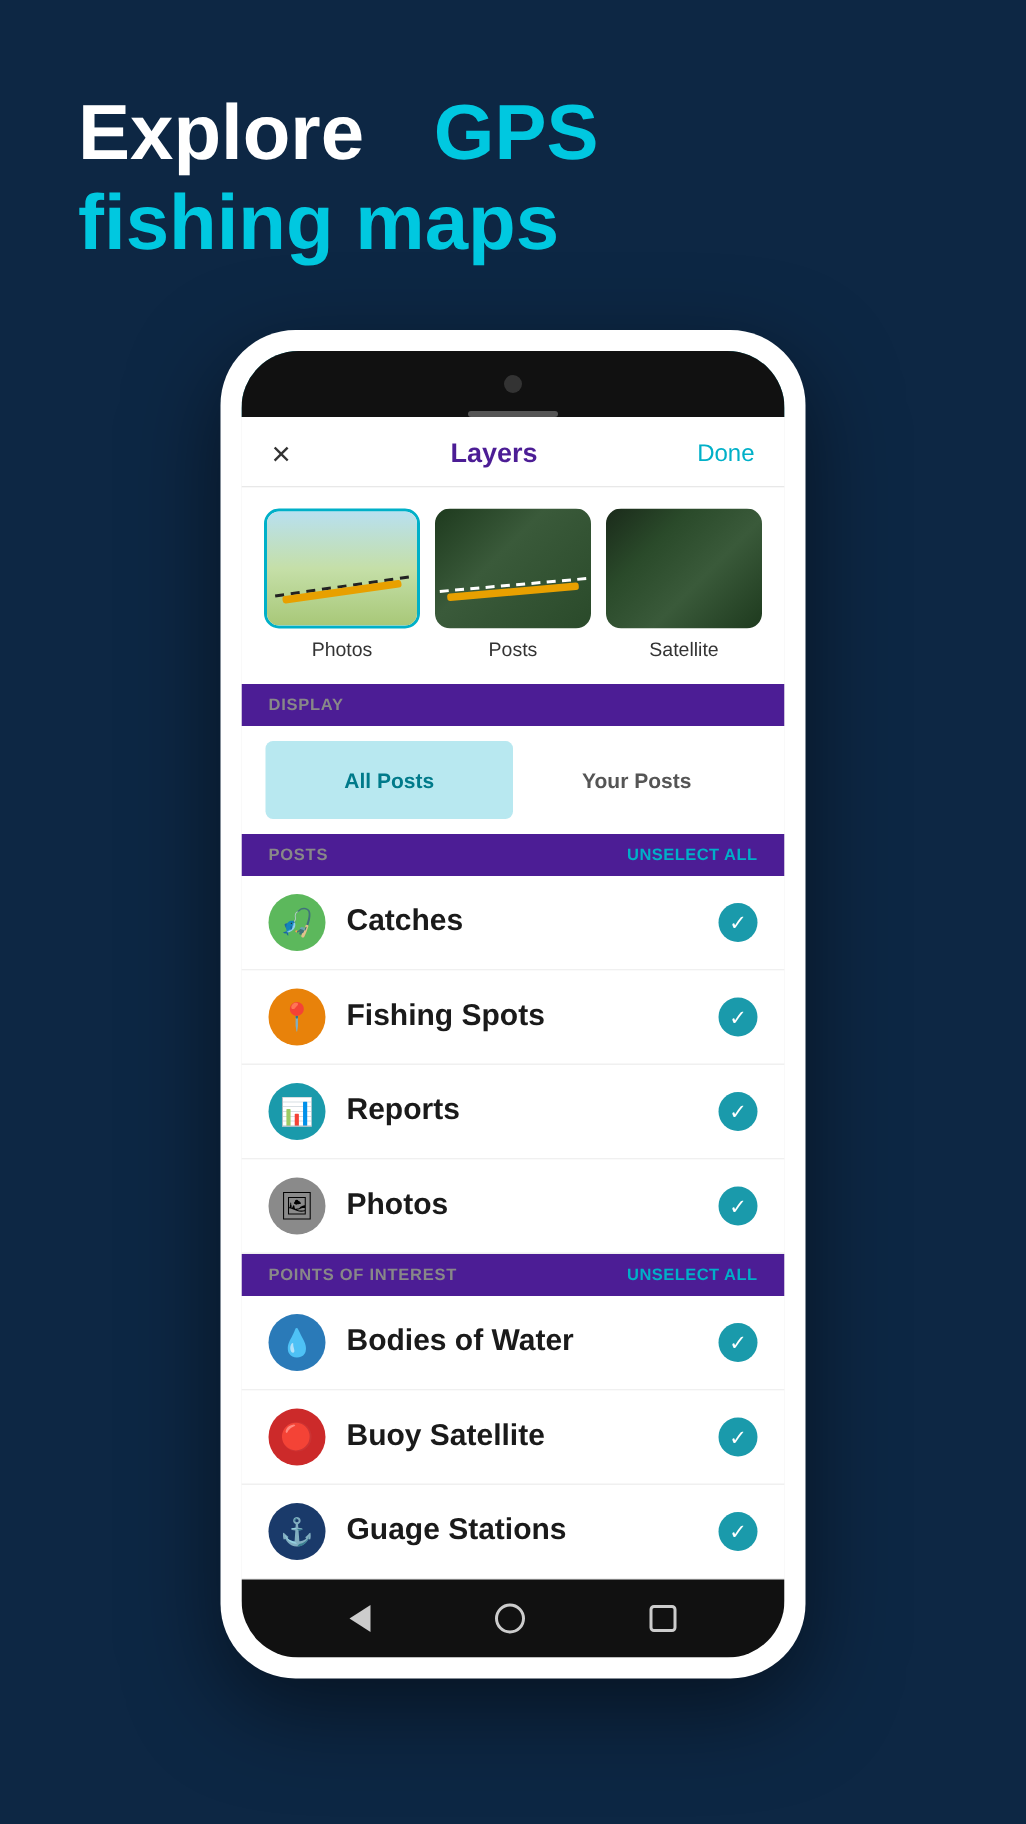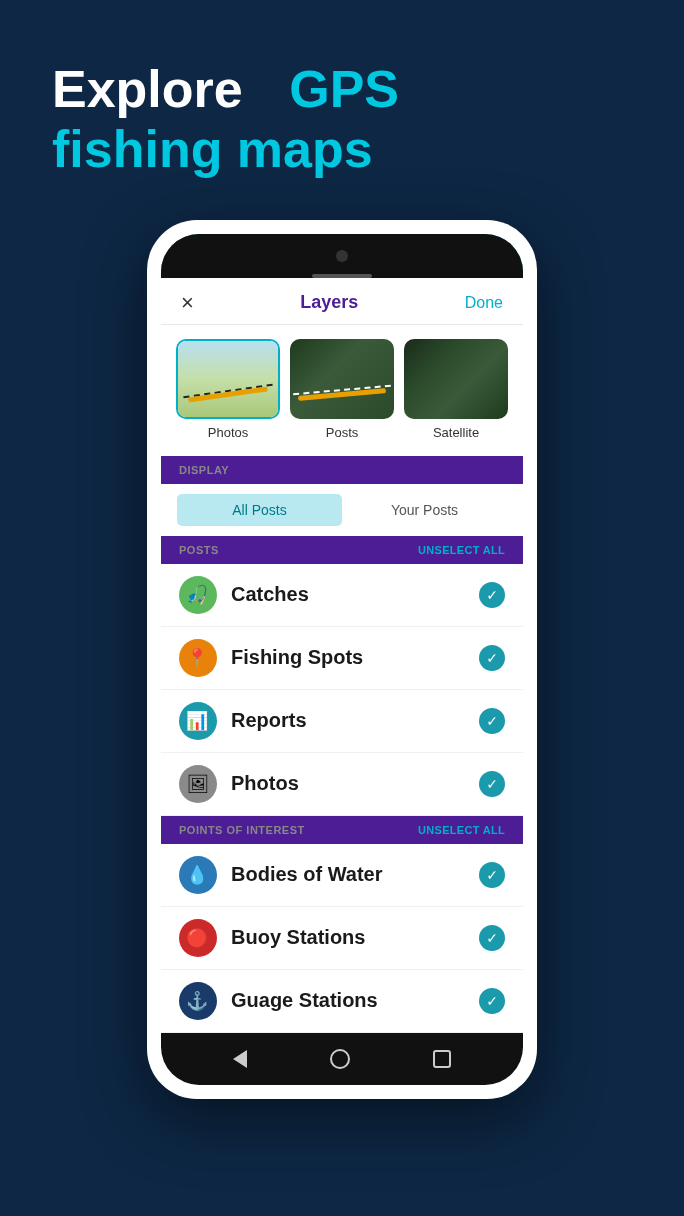--- a/index.html
+++ b/index.html
@@ -232,23 +232,23 @@
     .toggle-bar {
       background: white;
       display: flex;
       margin: 0;
       padding: 10px 16px;
       gap: 0;
     }
     .toggle-option {
       flex: 1;
       text-align: center;
-      padding: 8px 0;
+      padding: 18px 0;
       font-size: 14px;
-      font-weight: 400;
+      font-weight: 700;
       cursor: pointer;
       border-radius: 5px;
     }
     .toggle-option.active {
       background: #b8e8f0;
       color: #007a8a;
     }
     .toggle-option.inactive {
       color: #555;
     }
@@ -428,21 +428,21 @@
         <span class="unselect-all">UNSELECT ALL</span>
       </div>
 
       <div class="list-item">
         <div class="list-icon icon-blue">💧</div>
         <span class="list-label">Bodies of Water</span>
         <div class="check-circle">✓</div>
       </div>
       <div class="list-item">
         <div class="list-icon icon-red">🔴</div>
-        <span class="list-label">Buoy Stations</span>
+        <span class="list-label">Buoy Satellite</span>
         <div class="check-circle">✓</div>
       </div>
       <div class="list-item">
         <div class="list-icon icon-navy">⚓</div>
         <span class="list-label">Guage Stations</span>
         <div class="check-circle">✓</div>
       </div>
 
     </div>
 

